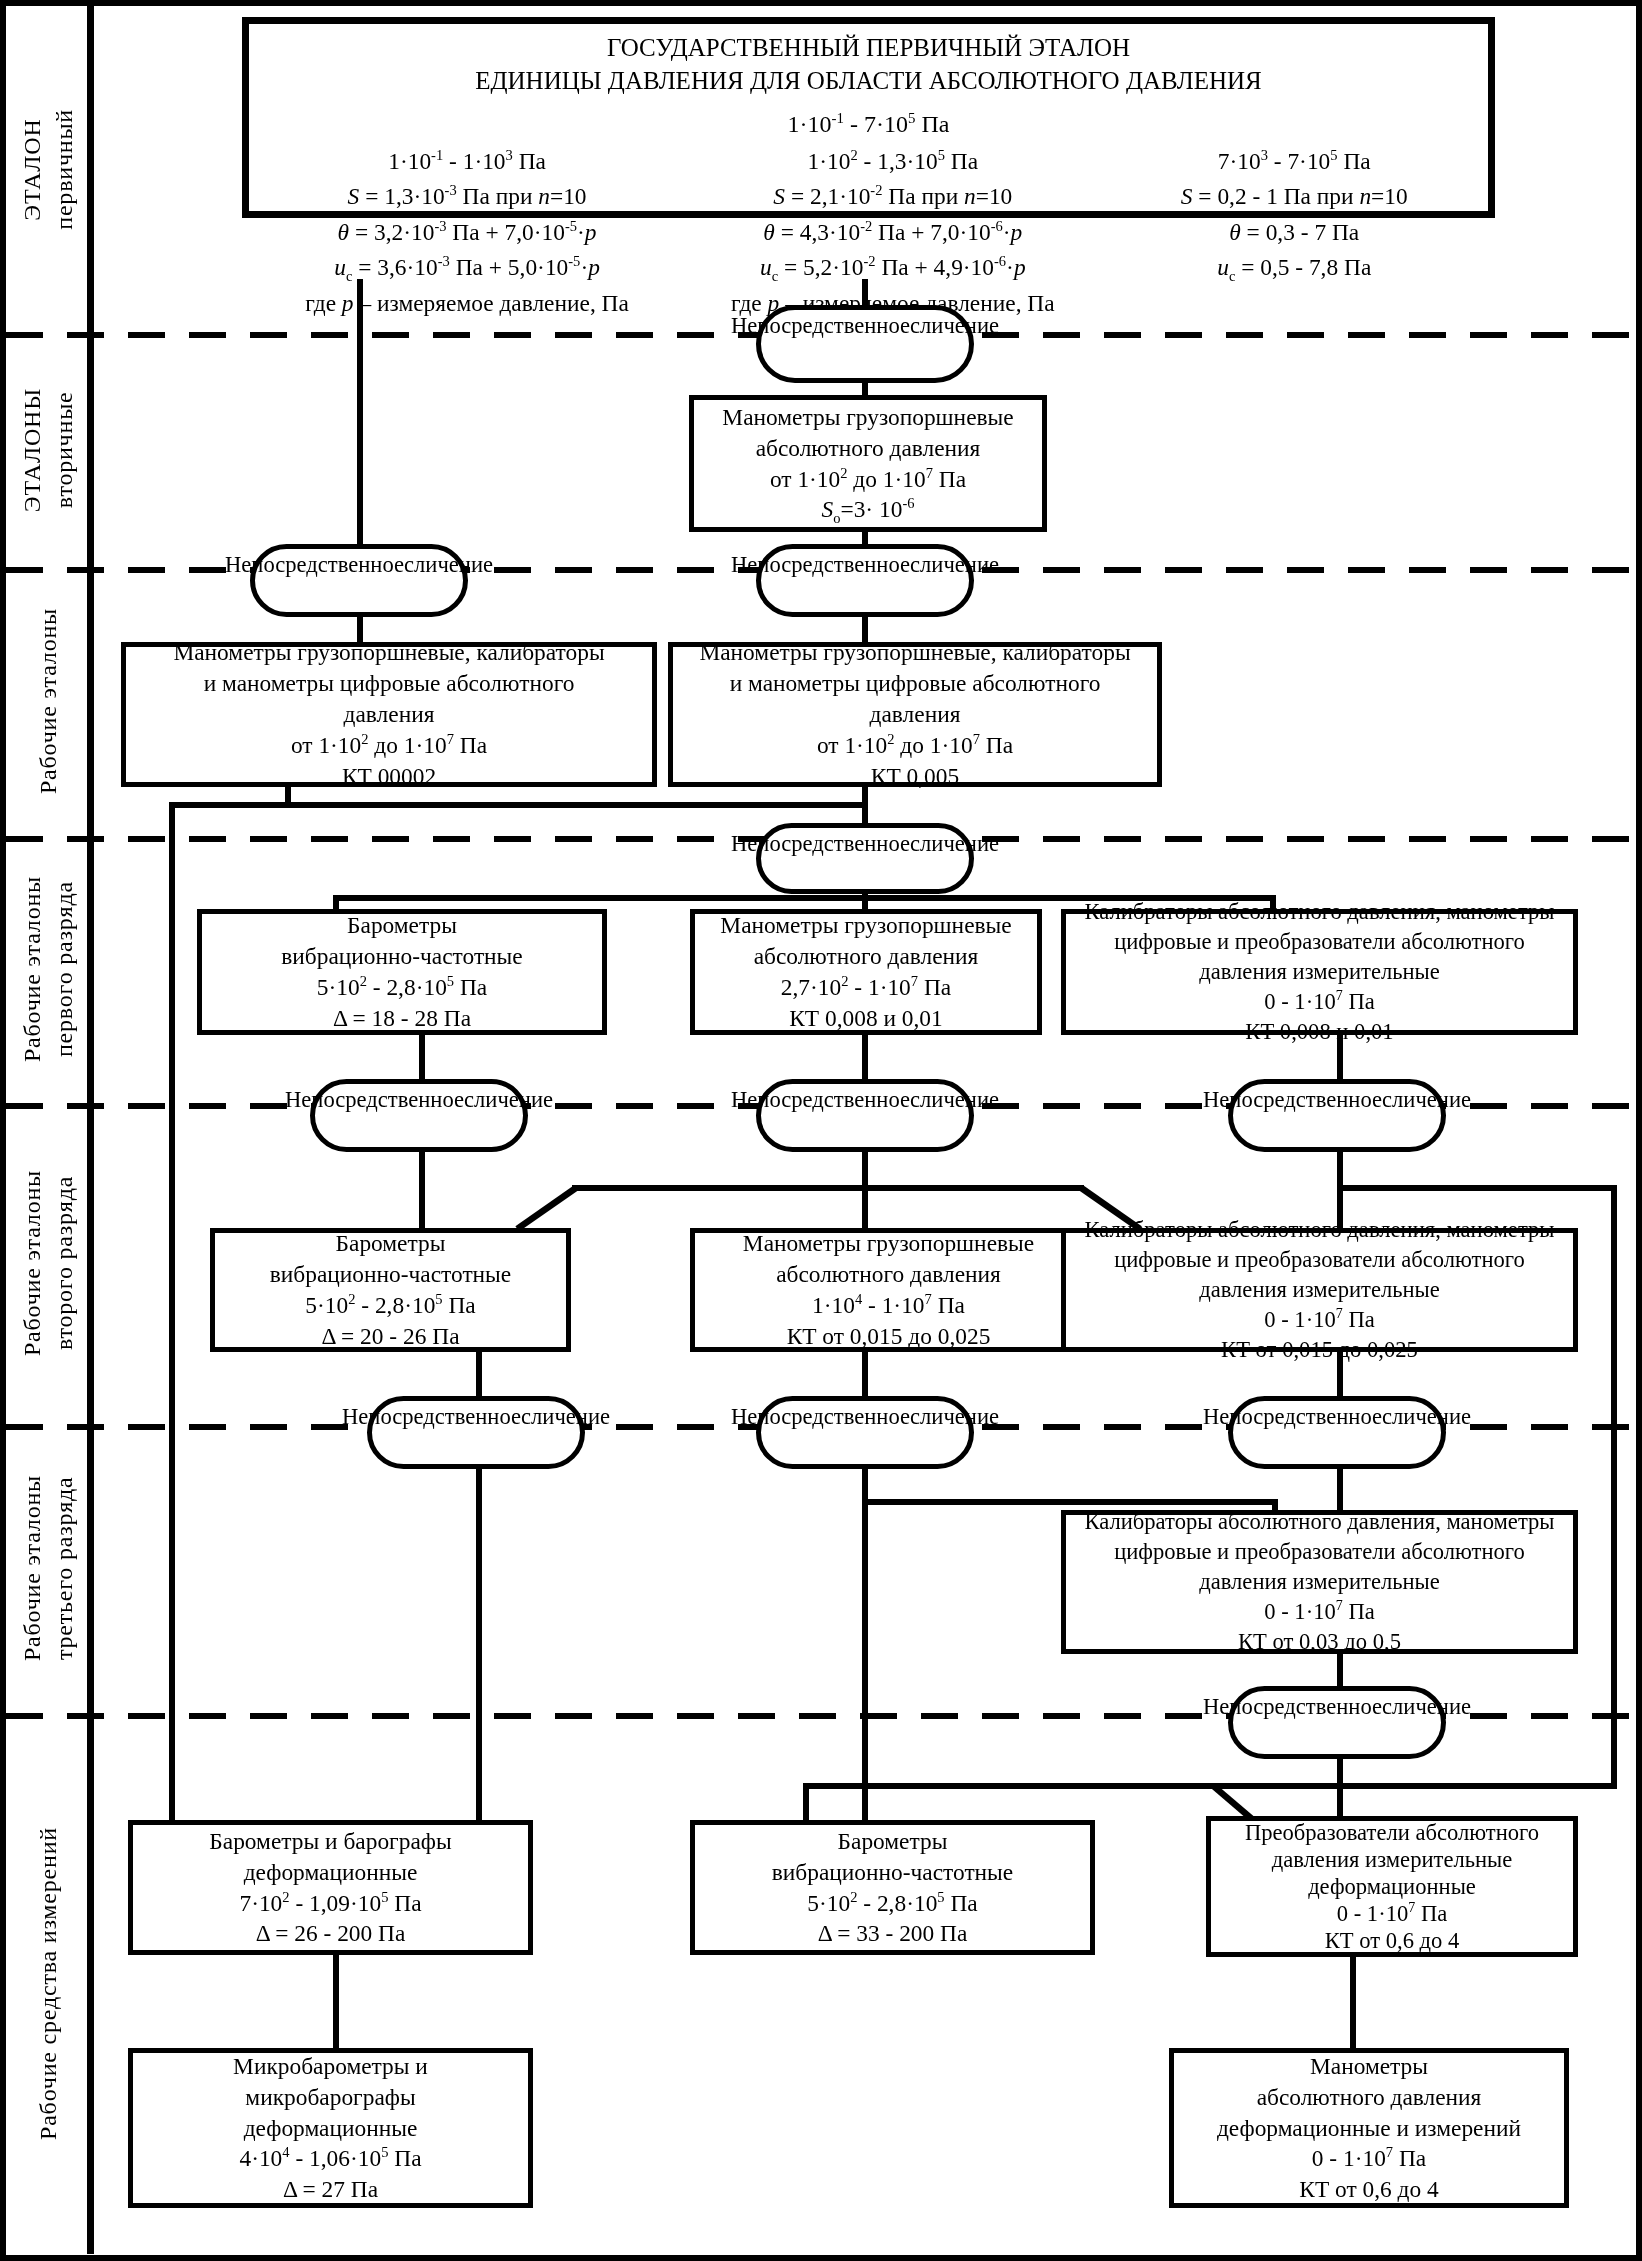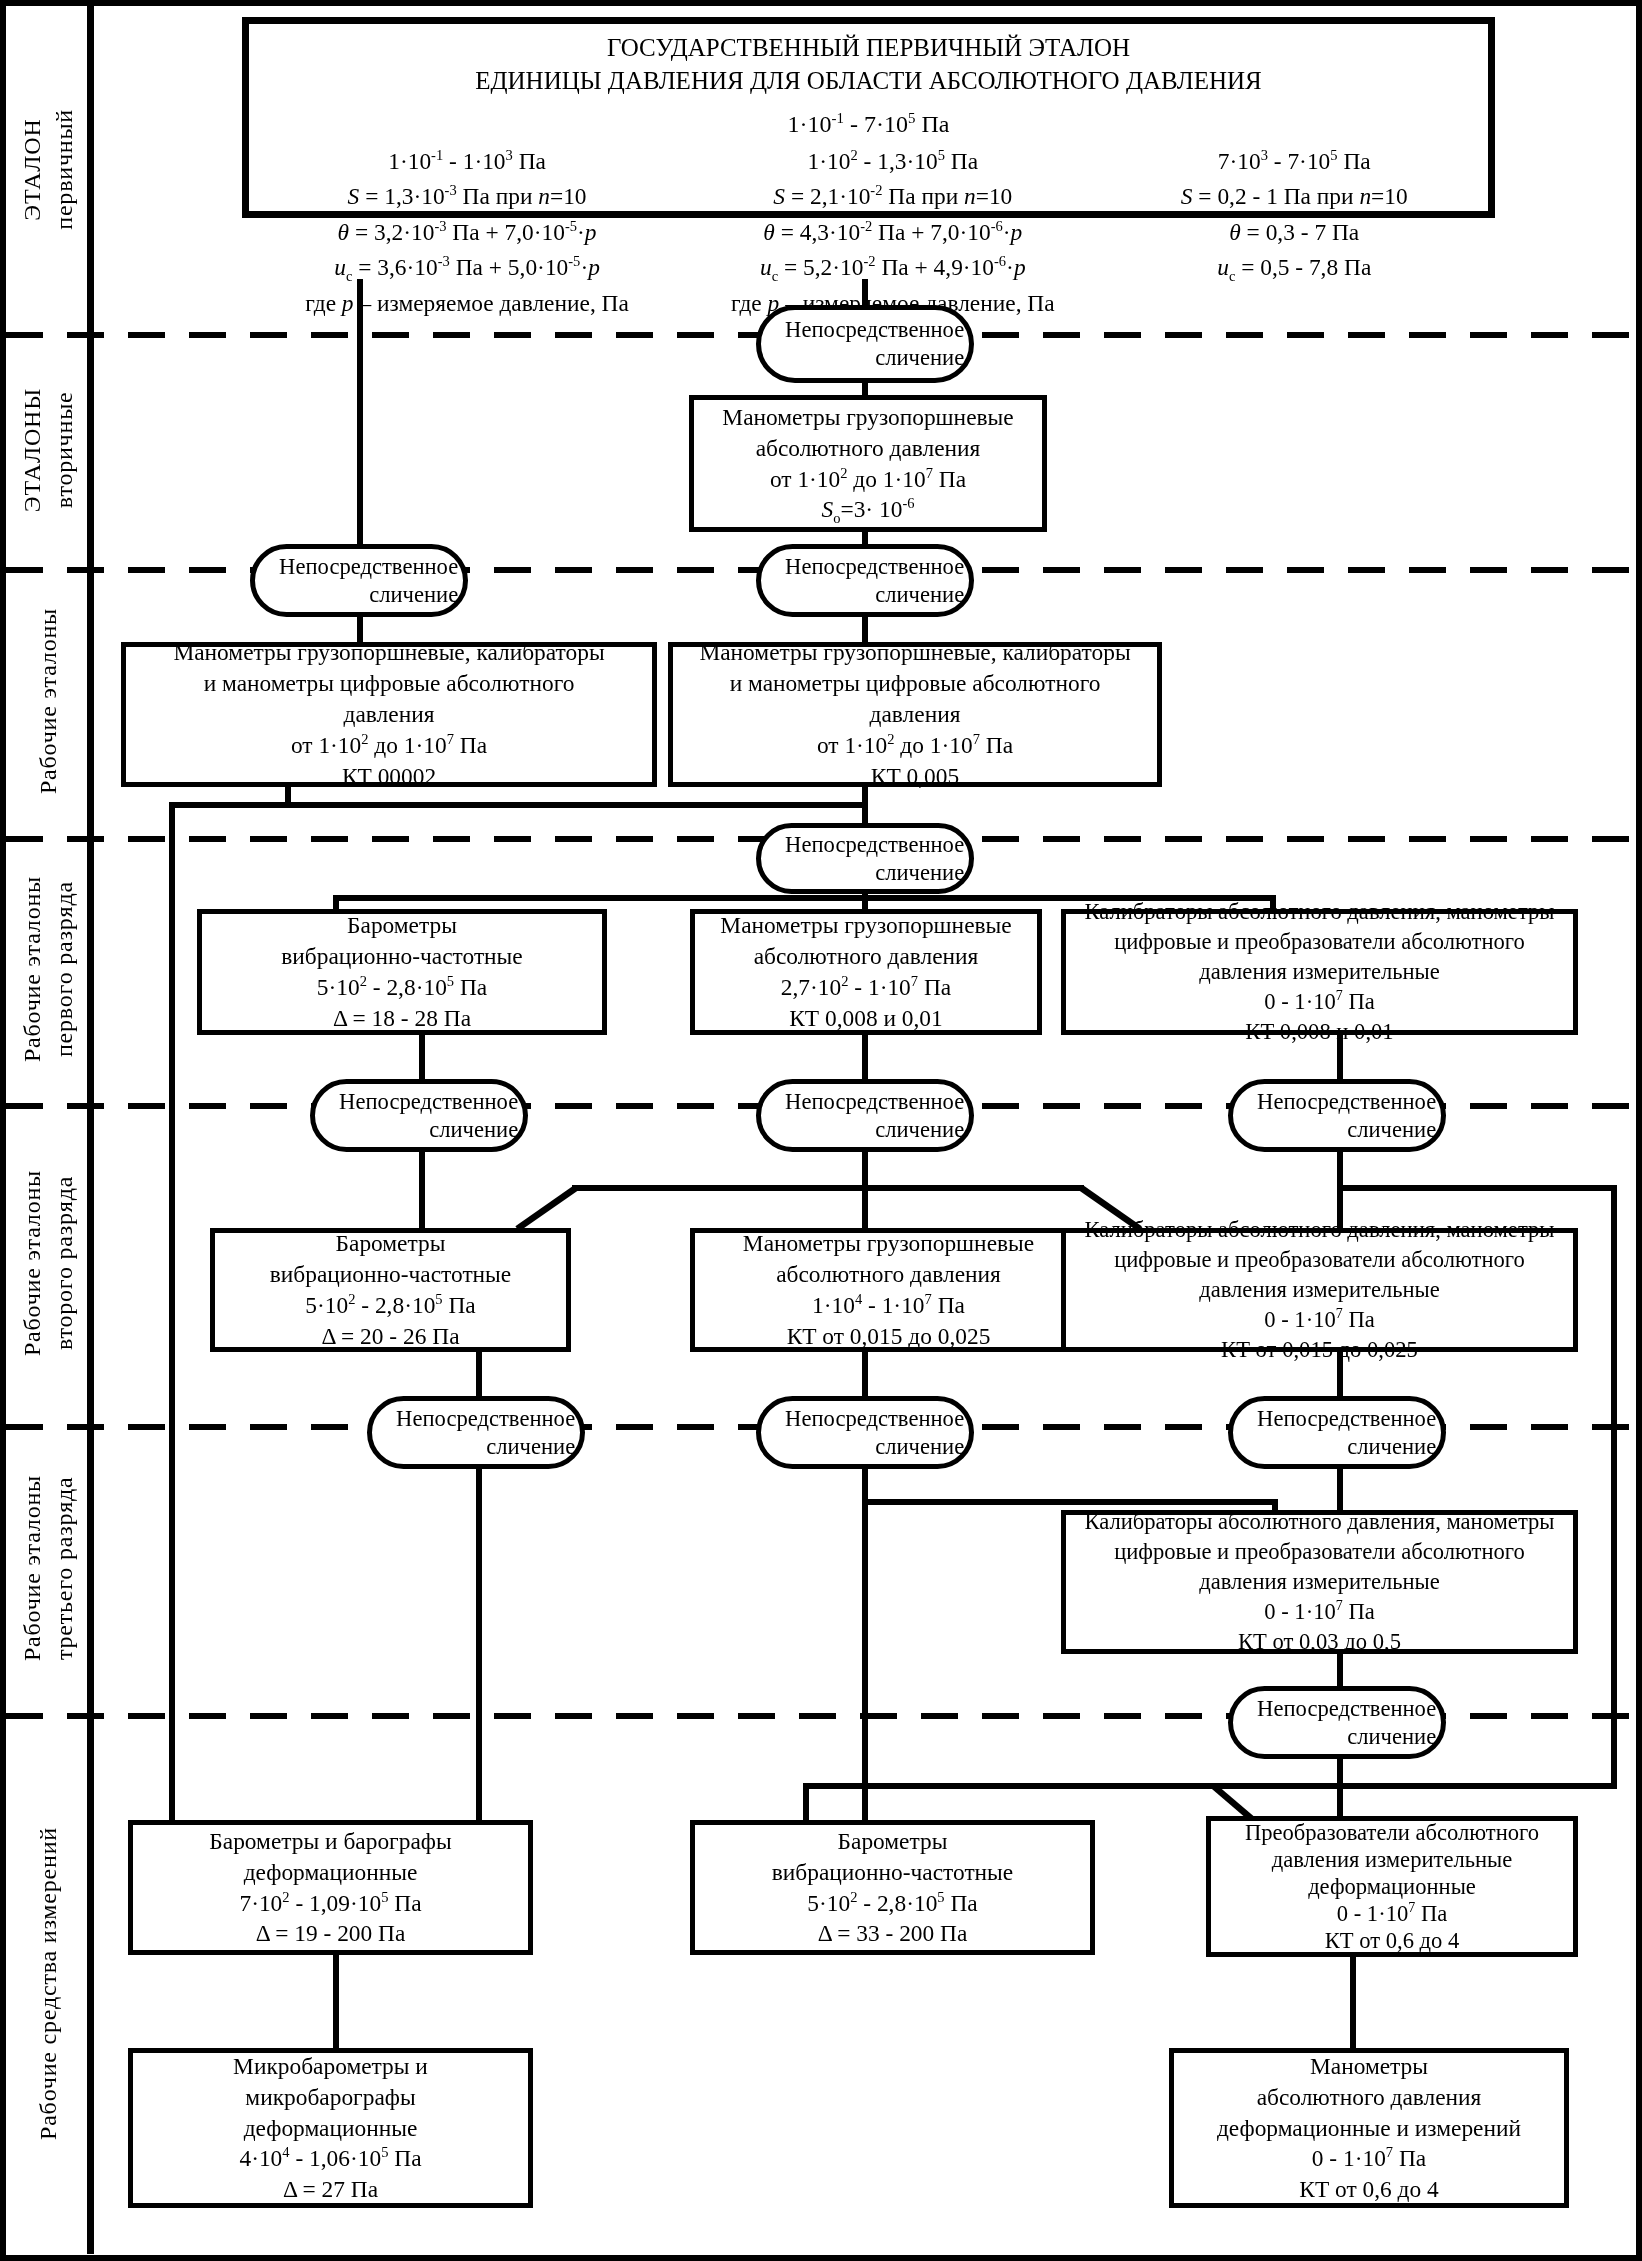--- a/index.html
+++ b/index.html
@@ -12,22 +12,22 @@
   .hline{position:absolute;height:5.7px;background:#000;z-index:1}
   .dashed{position:absolute;height:5.7px;z-index:1;
     background:repeating-linear-gradient(90deg,#000 0 37px,transparent 37px 61px)}
   .box{
     position:absolute;background:#fff;border:5.7px solid #000;box-sizing:border-box;
     display:flex;flex-direction:column;justify-content:center;
     text-align:center;font-size:23.4px;line-height:1.32;z-index:2;padding:3.2px 6.5px;
   }
   .stadium{
     position:absolute;background:#fff;border:5.7px solid #000;border-radius:42px;
-    box-sizing:border-box;display:flex;flex-direction:column;justify-content:center;
-    text-align:right;font-size:22.6px;line-height:1.22;z-index:3;padding:1.6px 4.8px;
+    box-sizing:border-box;display:flex;flex-direction:row;justify-content:center;
+    text-align:left;font-size:22.6px;line-height:1.22;z-index:3;padding:1.6px 4.8px;
   }
   .pbox{
     position:absolute;background:#fff;border:7.3px solid #000;box-sizing:border-box;
     z-index:2;text-align:center;padding:8px 11.3px 4.8px 11.3px;
   }
   .ptitle{font-size:25px;line-height:1.3}
   .prange{font-size:24px;line-height:1.45;margin-top:10px}
   .pcols{display:flex;margin-top:1.6px}
   .pcol{text-align:center;font-size:23.4px;line-height:1.52}
   .pcol.c1{flex:1.02}.pcol.c2{flex:1.08}.pcol.c3{flex:0.9}
@@ -281,21 +281,21 @@
       <div class="ln">цифровые и преобразователи абсолютного</div>
       <div class="ln">давления измерительные</div>
       <div class="ln">0 - 1·10<sup>7</sup>  Па</div>
       <div class="ln">КТ от 0,03 до 0,5</div>
     </div>
 
   <div class="box" style="left:122px;top:1814px;width:405px;height:135px">
       <div class="ln">Барометры и барографы</div>
       <div class="ln">деформационные</div>
       <div class="ln">7·10<sup>2</sup>  - 1,09·10<sup>5</sup>  Па</div>
-      <div class="ln">Δ = 19 - 200  Па</div>
+      <div class="ln">Δ = 26 - 200  Па</div>
     </div>
   <div class="box" style="left:684px;top:1814px;width:405px;height:135px">
       <div class="ln">Барометры</div>
       <div class="ln">вибрационно-частотные</div>
       <div class="ln">5·10<sup>2</sup> - 2,8·10<sup>5</sup>  Па</div>
       <div class="ln">Δ =  33 - 200 Па</div>
     </div>
   <div class="box" style="left:1200px;top:1810px;width:372px;height:141px;font-size:22.6px;line-height:1.2">
       <div class="ln">Преобразователи абсолютного</div>
       <div class="ln">давления измерительные</div>

